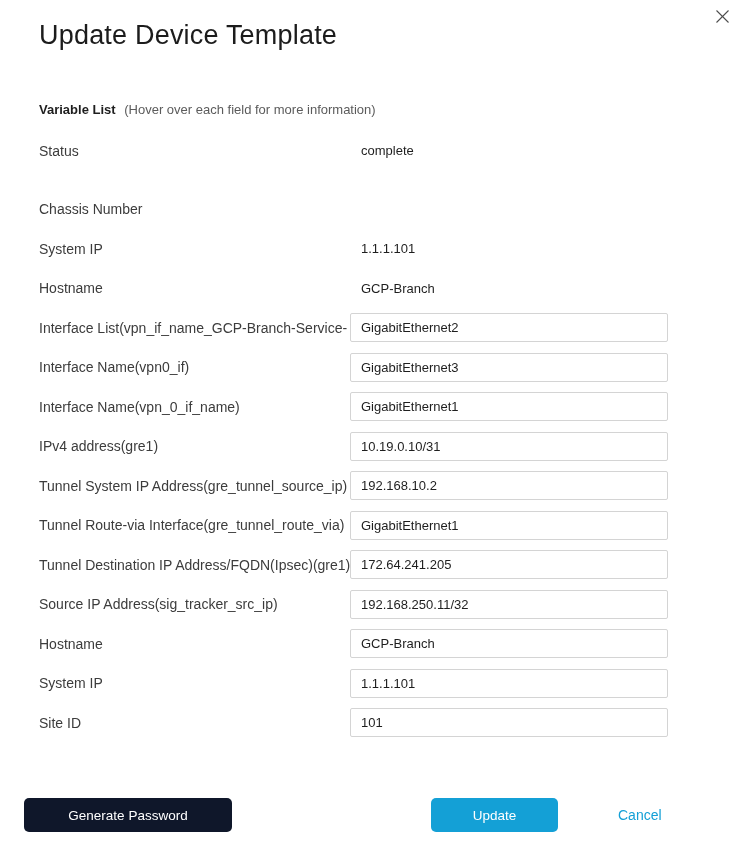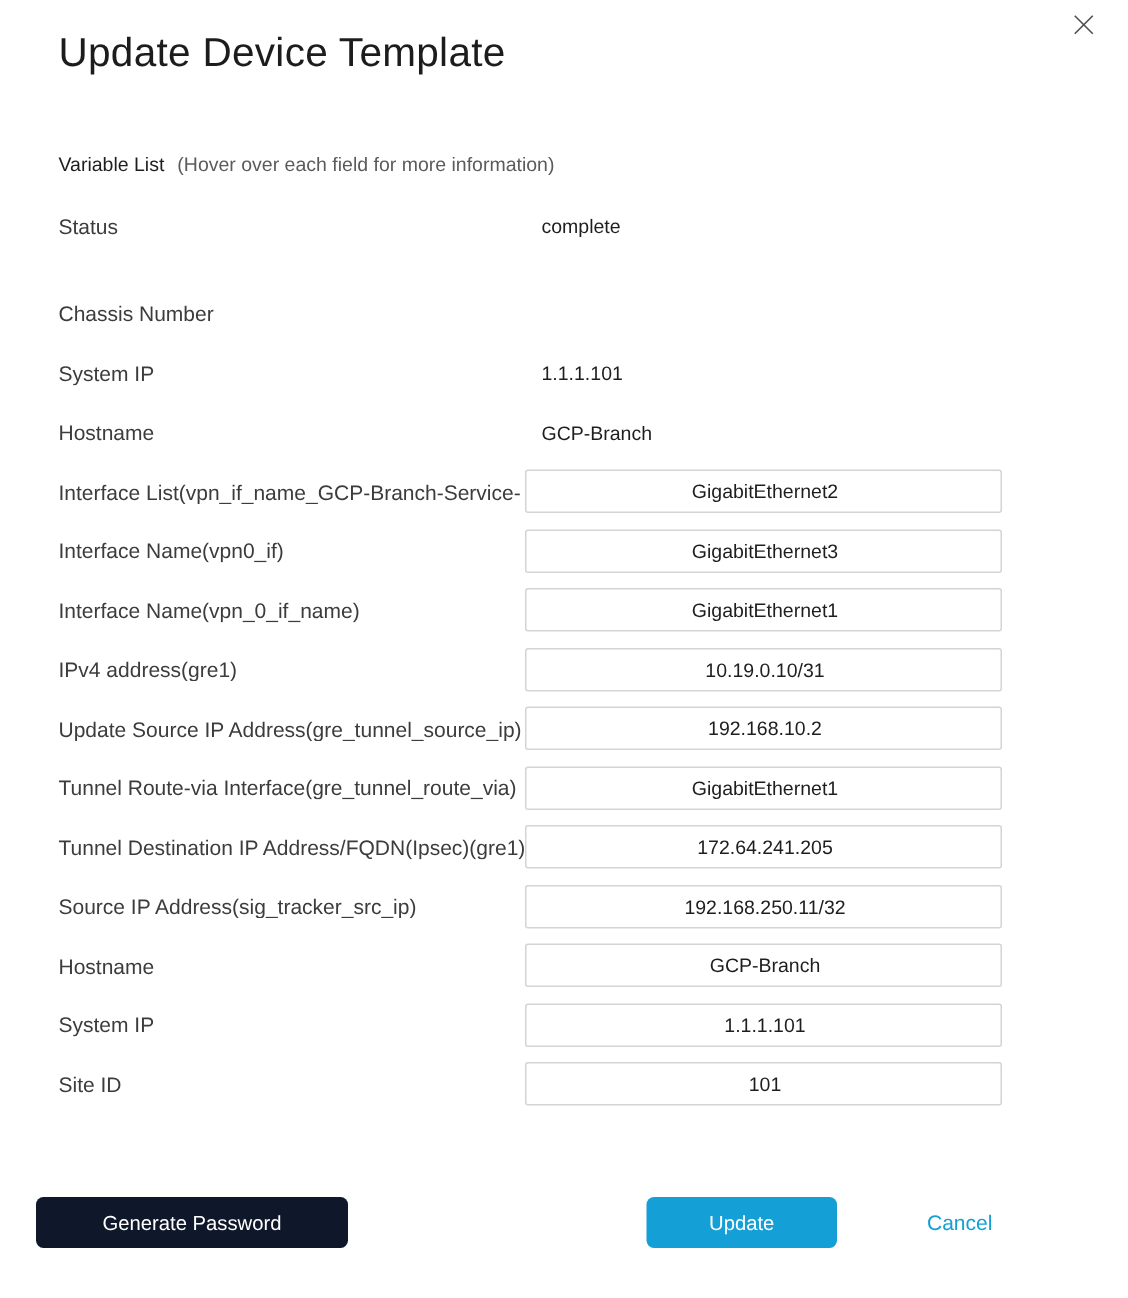--- a/index.html
+++ b/index.html
@@ -22,21 +22,21 @@
   .dialog-title {
     position: absolute; top: 20px; left: 39px;
     font-size: 27px; font-weight: 400; color: #1c1c1c;
     letter-spacing: 0.2px; margin: 0;
   }
 
   .section-header {
     position: absolute; top: 102px; left: 39px;
     font-size: 13px; color: #1e1e1e; white-space: nowrap;
   }
-  .section-header .heading { font-weight: 400; }
+  .section-header .heading { font-weight: 700; }
   .section-header .hint { font-weight: 400; color: #5b5b5b; margin-left: 5px; text-align: center; }
 
   .rows {
     position: absolute; top: 131px; left: 39px; width: 629px;
   }
   .field-row {
     height: 39.5px;
     display: flex; align-items: center;
   }
   .field-row.spacer { height: 19px; }
@@ -52,21 +52,20 @@
     white-space: nowrap;
   }
   .field-input {
     width: 318px; height: 29px;
     border: 1px solid #d4d4d4; border-radius: 2px;
     background: #ffffff;
     font-family: "Liberation Sans", sans-serif;
     font-size: 13px; color: #1e1e1e;
     padding: 0 8px 0 10px;
     outline: none;
-    text-align: center;
   }
 
   .footer {
     position: absolute; top: 798px; left: 0; width: 752px; height: 36px;
   }
   .btn {
     position: absolute; top: 0;
     height: 34px;
     border: none; border-radius: 5px;
     color: #ffffff; font-family: "Liberation Sans", sans-serif;
@@ -130,21 +129,21 @@
     </div>
     <div class="field-row">
       <div class="field-label">Interface Name(vpn_0_if_name)</div>
       <input type="text" class="field-input" value="GigabitEthernet1" style="">
     </div>
     <div class="field-row">
       <div class="field-label">IPv4 address(gre1)</div>
       <input type="text" class="field-input" value="10.19.0.10/31" style="">
     </div>
     <div class="field-row">
-      <div class="field-label">Update Source IP Address(gre_tunnel_source_ip)</div>
+      <div class="field-label">Tunnel System IP Address(gre_tunnel_source_ip)</div>
       <input type="text" class="field-input" value="192.168.10.2" style="">
     </div>
     <div class="field-row">
       <div class="field-label">Tunnel Route-via Interface(gre_tunnel_route_via)</div>
       <input type="text" class="field-input" value="GigabitEthernet1" style="">
     </div>
     <div class="field-row">
       <div class="field-label">Tunnel Destination IP Address/FQDN(Ipsec)(gre1)</div>
       <input type="text" class="field-input" value="172.64.241.205" style="">
     </div>

